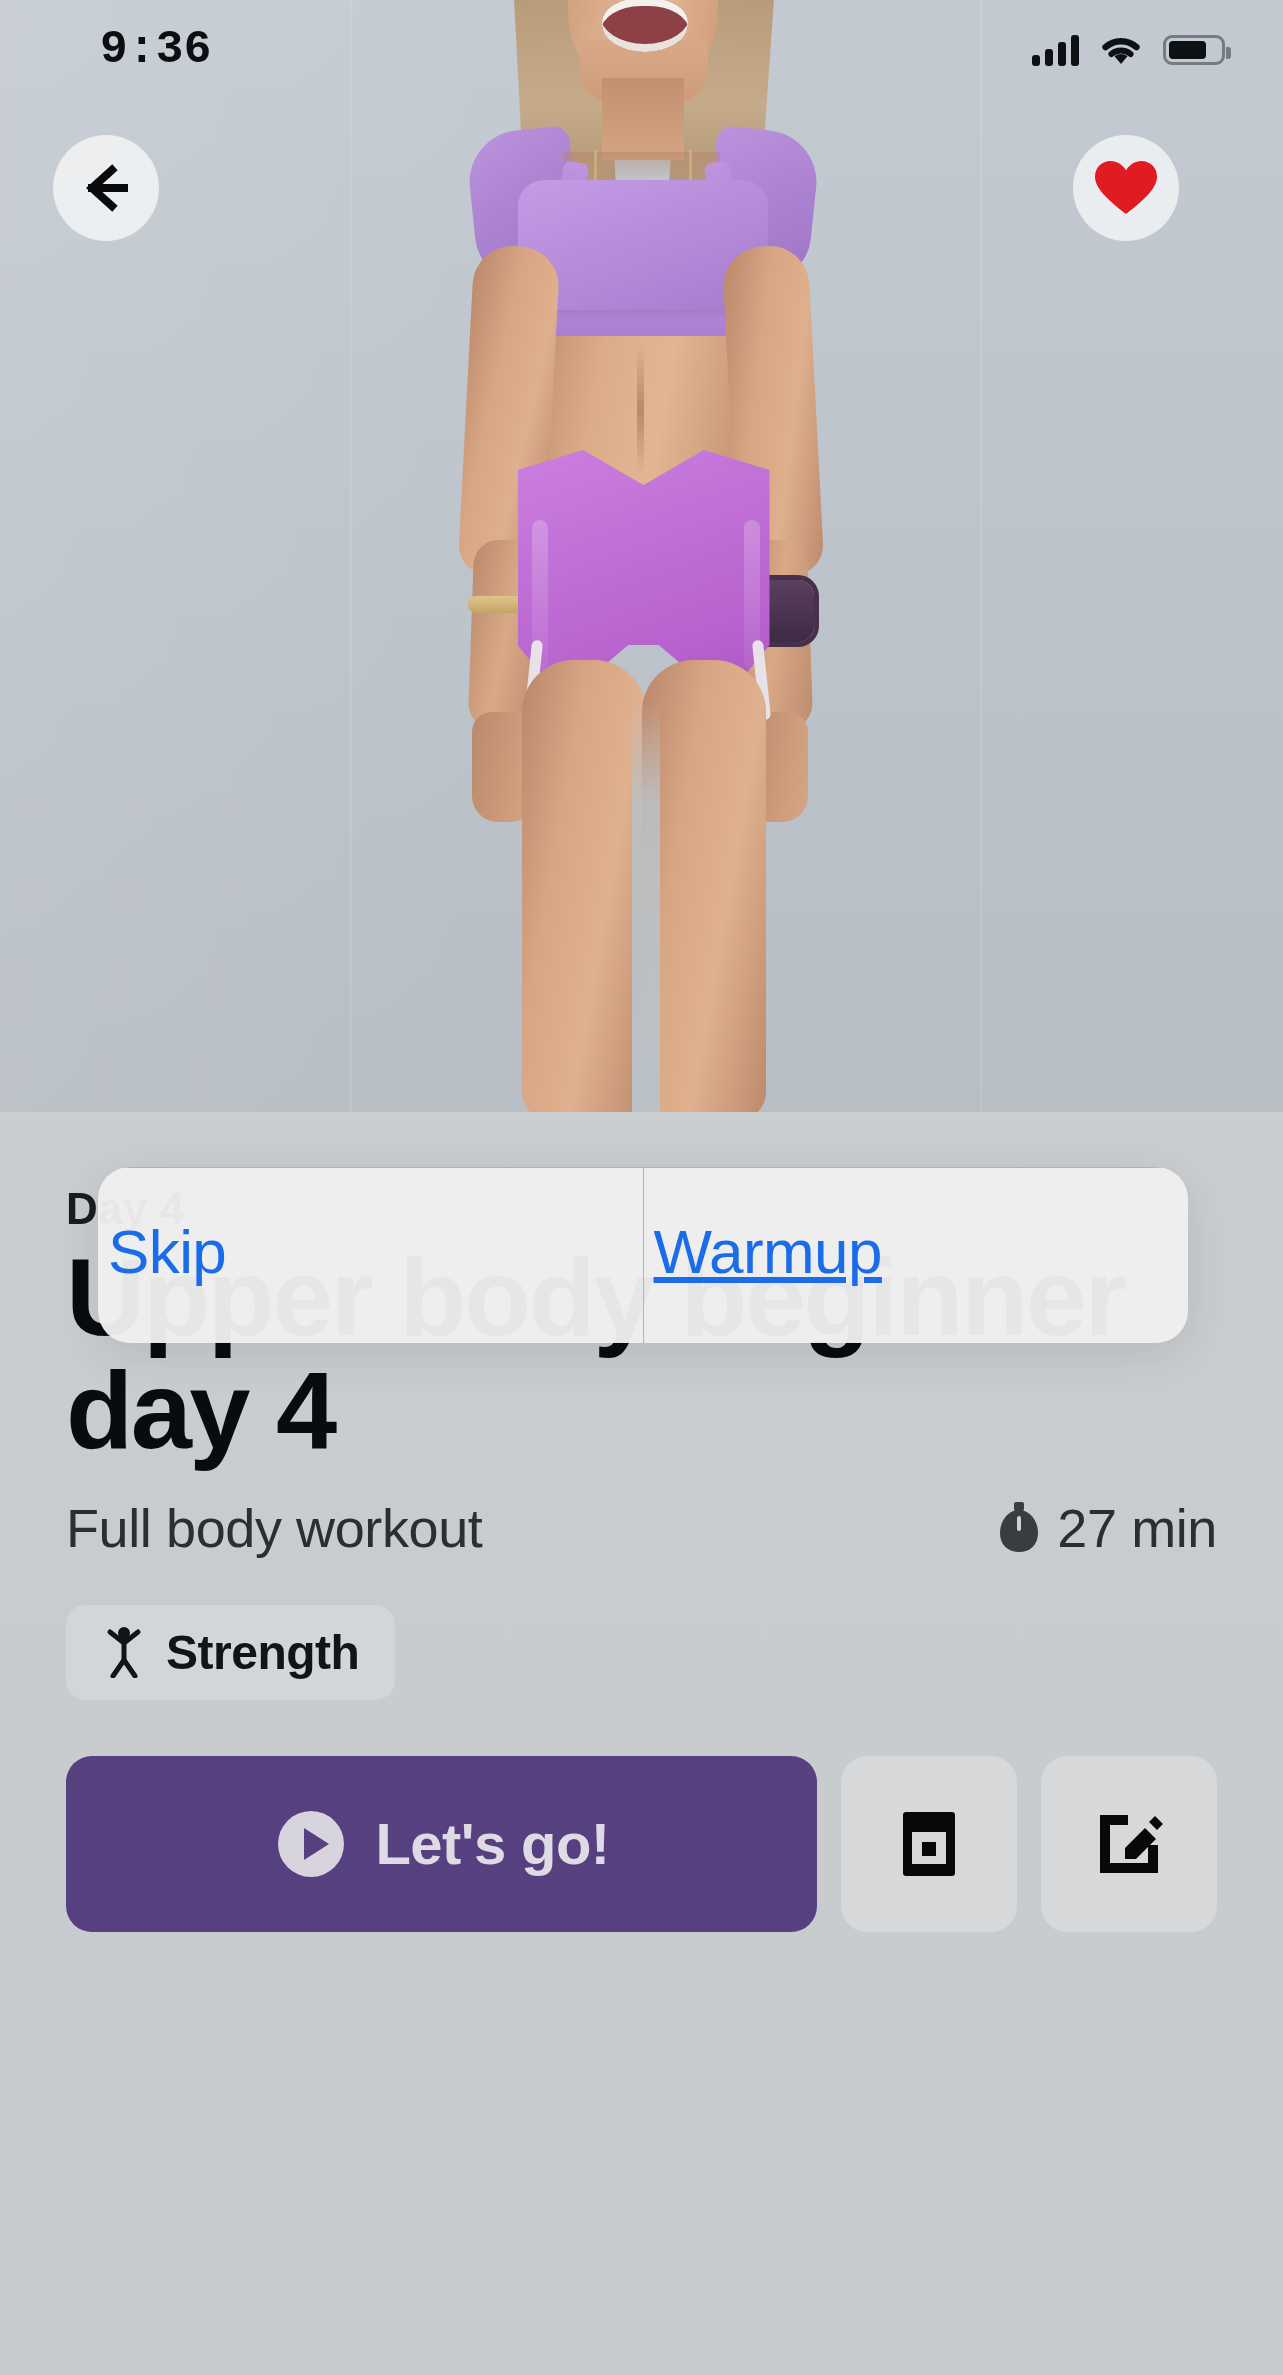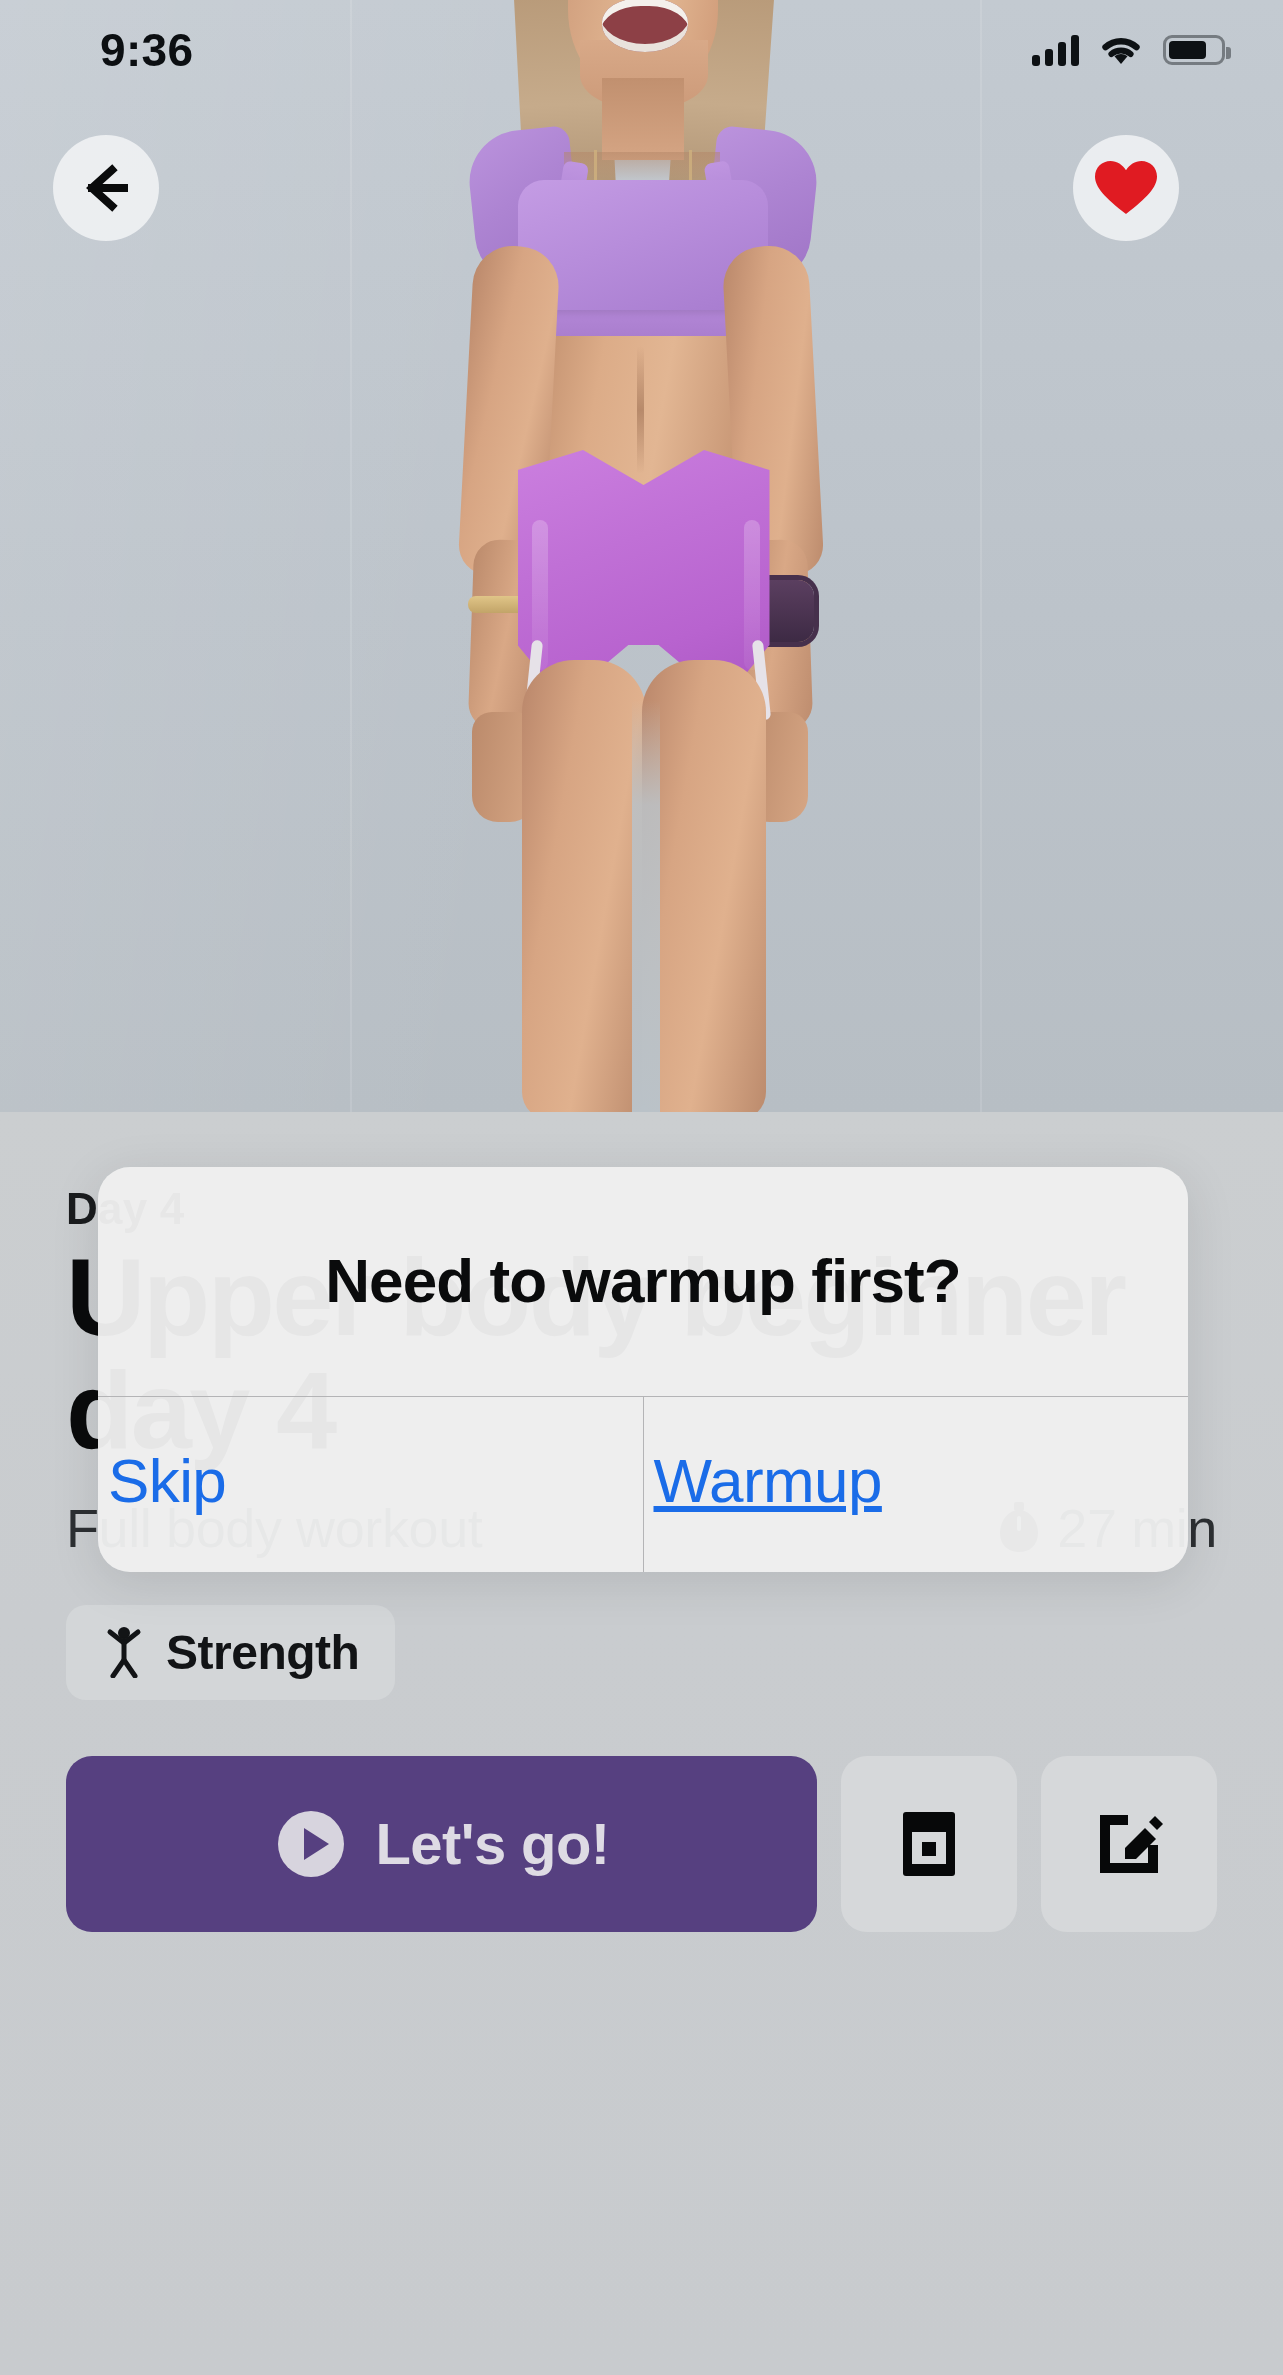--- a/index.html
+++ b/index.html
@@ -178,21 +178,21 @@
   .thigh-r { left:310px; }
   .leg-gap {
     position:absolute; left:300px; top:700px; width:28px; height:420px;
     background:linear-gradient(180deg,rgba(186,194,200,.0),rgba(186,194,200,.85) 25%,rgba(186,194,200,1));
   }
 
   
   .statusbar {
     position:absolute; left:0; top:0; width:1283px; height:100px;
     display:flex; align-items:center; justify-content:space-between;
-    padding:0 58px 0 100px; z-index:40;
+    padding:0 58px 0 100px; z-index:40;font-family:Liberation Mono, monospace;
   }
   .sb-time { font-size:46px; font-weight:600; color:#0c0f12; letter-spacing:.3px; }
   .sb-right { display:flex; align-items:center; gap:20px; }
   .bars { display:flex; align-items:flex-end; gap:5px; height:32px; }
   .bars i { width:8px; background:#0d1114; border-radius:3px; display:block; }
   .bars i:nth-child(1){height:11px;}
   .bars i:nth-child(2){height:17px;}
   .bars i:nth-child(3){height:24px;}
   .bars i:nth-child(4){height:31px;}
   .batt {
@@ -414,18 +414,17 @@
         <path d="M57 15 L63 9 L71 17 L65 23 Z" fill="#070809"></path>
       </svg>
     </div>
 
   </div>
 </div>
 
 <div class="dim"></div>
 
 <div class="alert">
-  <div class="alert-head">Need to warmup first?</div>
   <div class="alert-btns">
     <div class="alert-btn">Skip</div>
     <div class="alert-btn">Warmup</div>
   </div>
 </div>
 
 </body></html>

